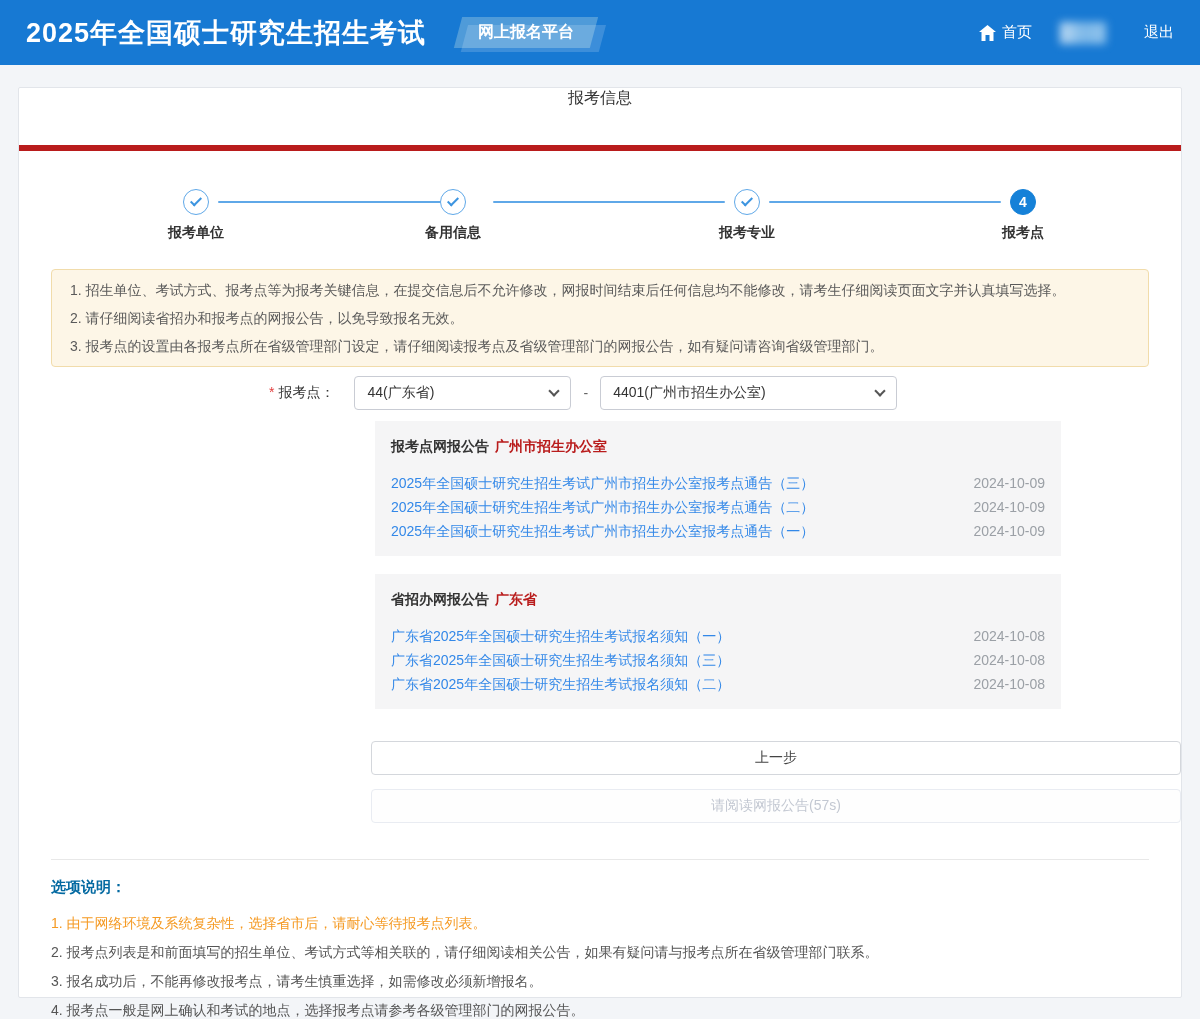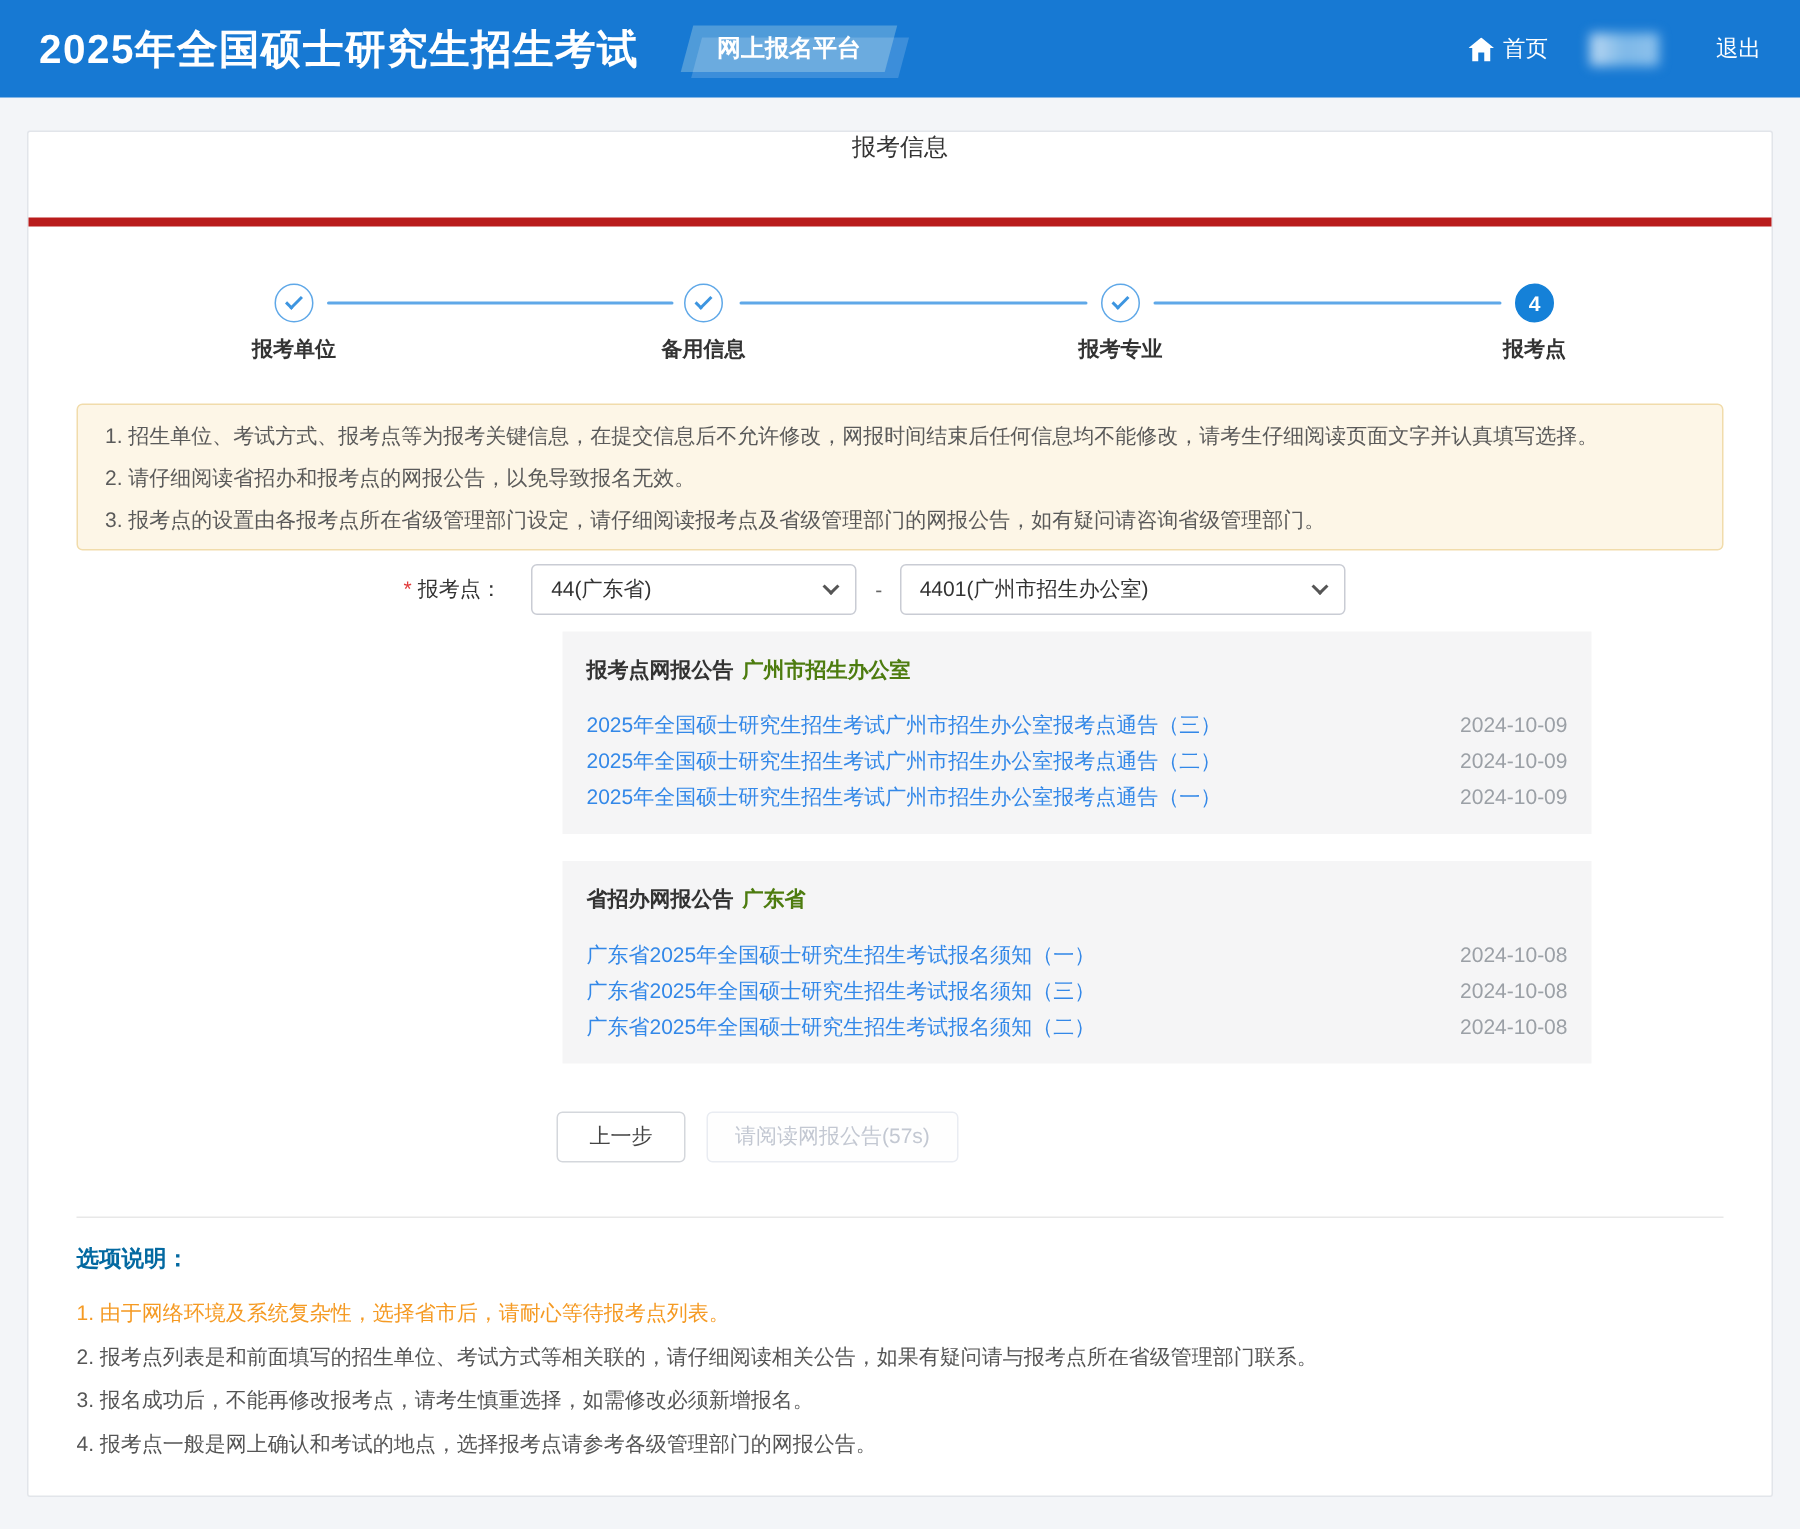--- a/index.html
+++ b/index.html
@@ -140,21 +140,21 @@
     position: absolute;
     top: 14px;
     height: 2px;
     background: #5fa8e8;
     border-radius: 1px;
   }
   .line-1 { left: 167px; width: 231px; }
   .line-2 { left: 442px; width: 232px; }
   .line-3 { left: 718px; width: 232px; }
   .step-1 { left: 75px; }
-  .step-2 { left: 348px; }
+  .step-2 { left: 332px; }
   .step-3 { left: 626px; }
   .step-4 { left: 902px; }
 
   
   .notice {
     margin: 18px 32px 0;
     background: #fdf6e7;
     border: 1px solid #f1dcab;
     border-radius: 4px;
     padding: 6px 18px;
@@ -203,40 +203,41 @@
 
   
   .announce-box {
     margin: 18px 0 0 356px;
     width: 686px;
     background: #f5f5f6;
     padding: 17px 16px 13px;
   }
   .announce-title { font-size: 14px; margin-bottom: 15px; }
   .announce-title-main { color: #333; font-weight: 600; }
-  .announce-title-highlight { color: #4d7c0f; font-weight: 600; margin-left: 6px; }
+  .announce-title-highlight { color: #b91c1c; font-weight: 600; margin-left: 6px; }
   .announce-row {
     display: flex;
     align-items: center;
     justify-content: space-between;
     line-height: 24px;
   }
   .announce-link {
     font-size: 14px;
     color: #3388e8;
     text-decoration: none;
     cursor: pointer;
   }
   .announce-date { font-size: 14px; color: #9ba0a6; }
 
   
   .btn-row {
     margin: 32px 0 0 352px;
     display: flex;
     gap: 14px;
+    flex-direction: column;
   }
   .btn {
     height: 34px;
     border-radius: 4px;
     font-size: 14px;
     font-family: inherit;
     cursor: pointer;
   }
   .btn-prev {
     padding: 0 21px;

